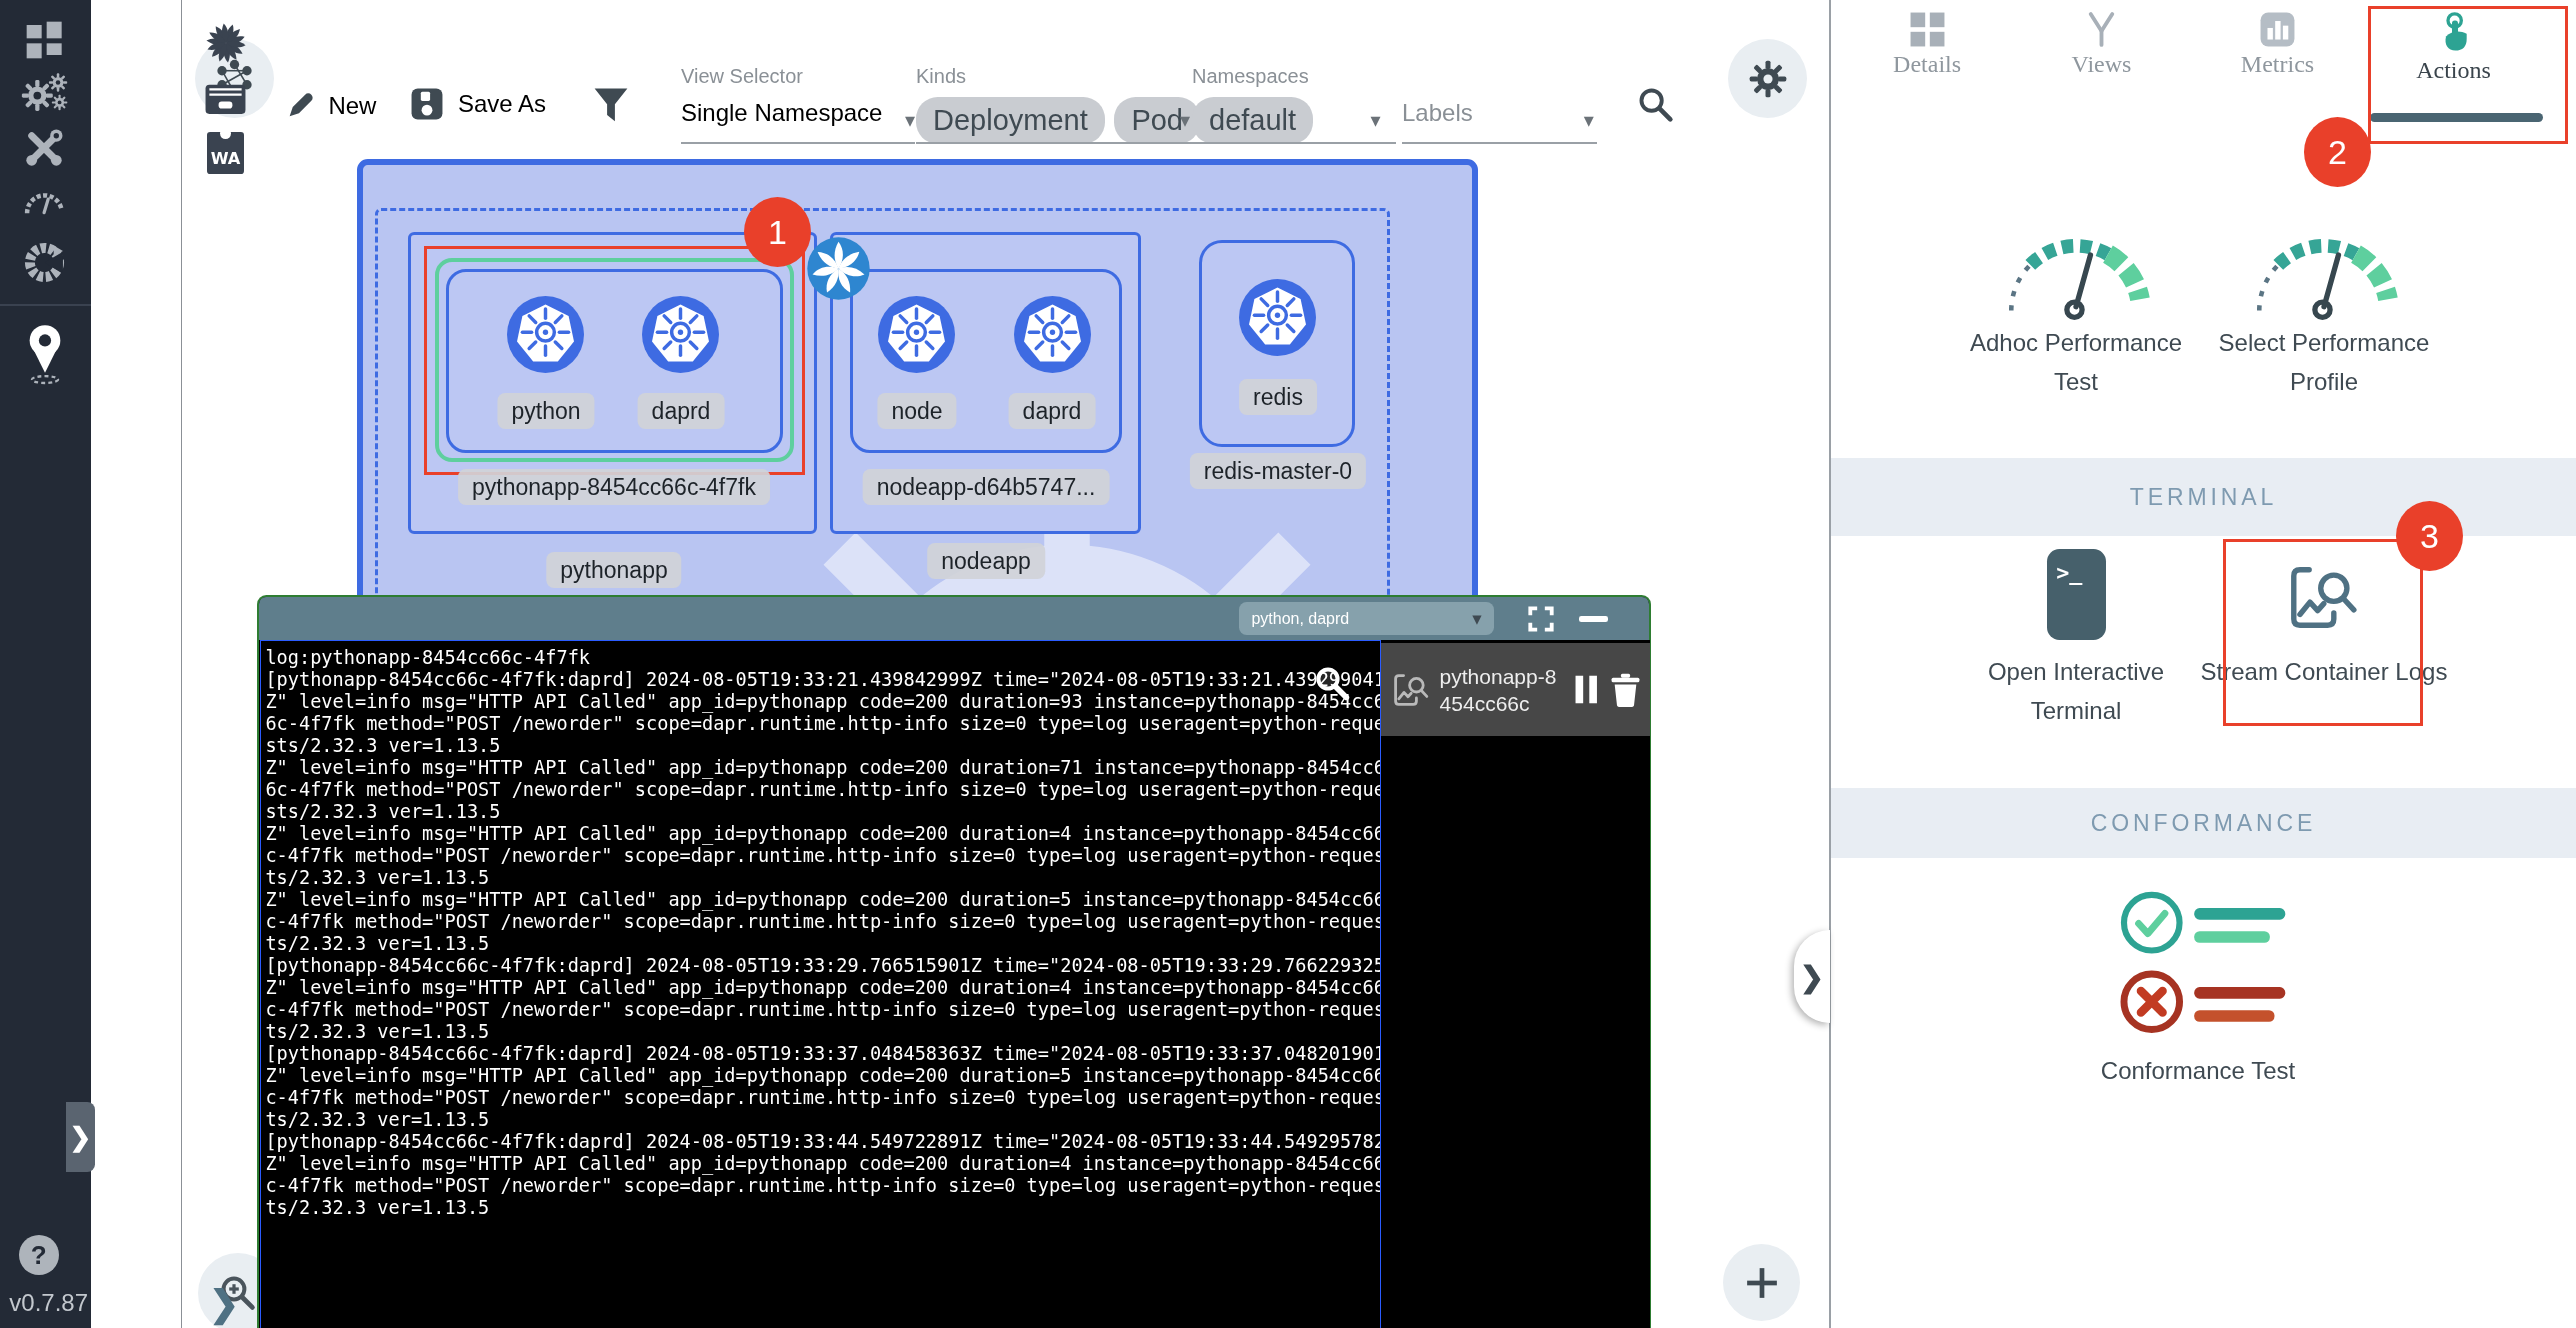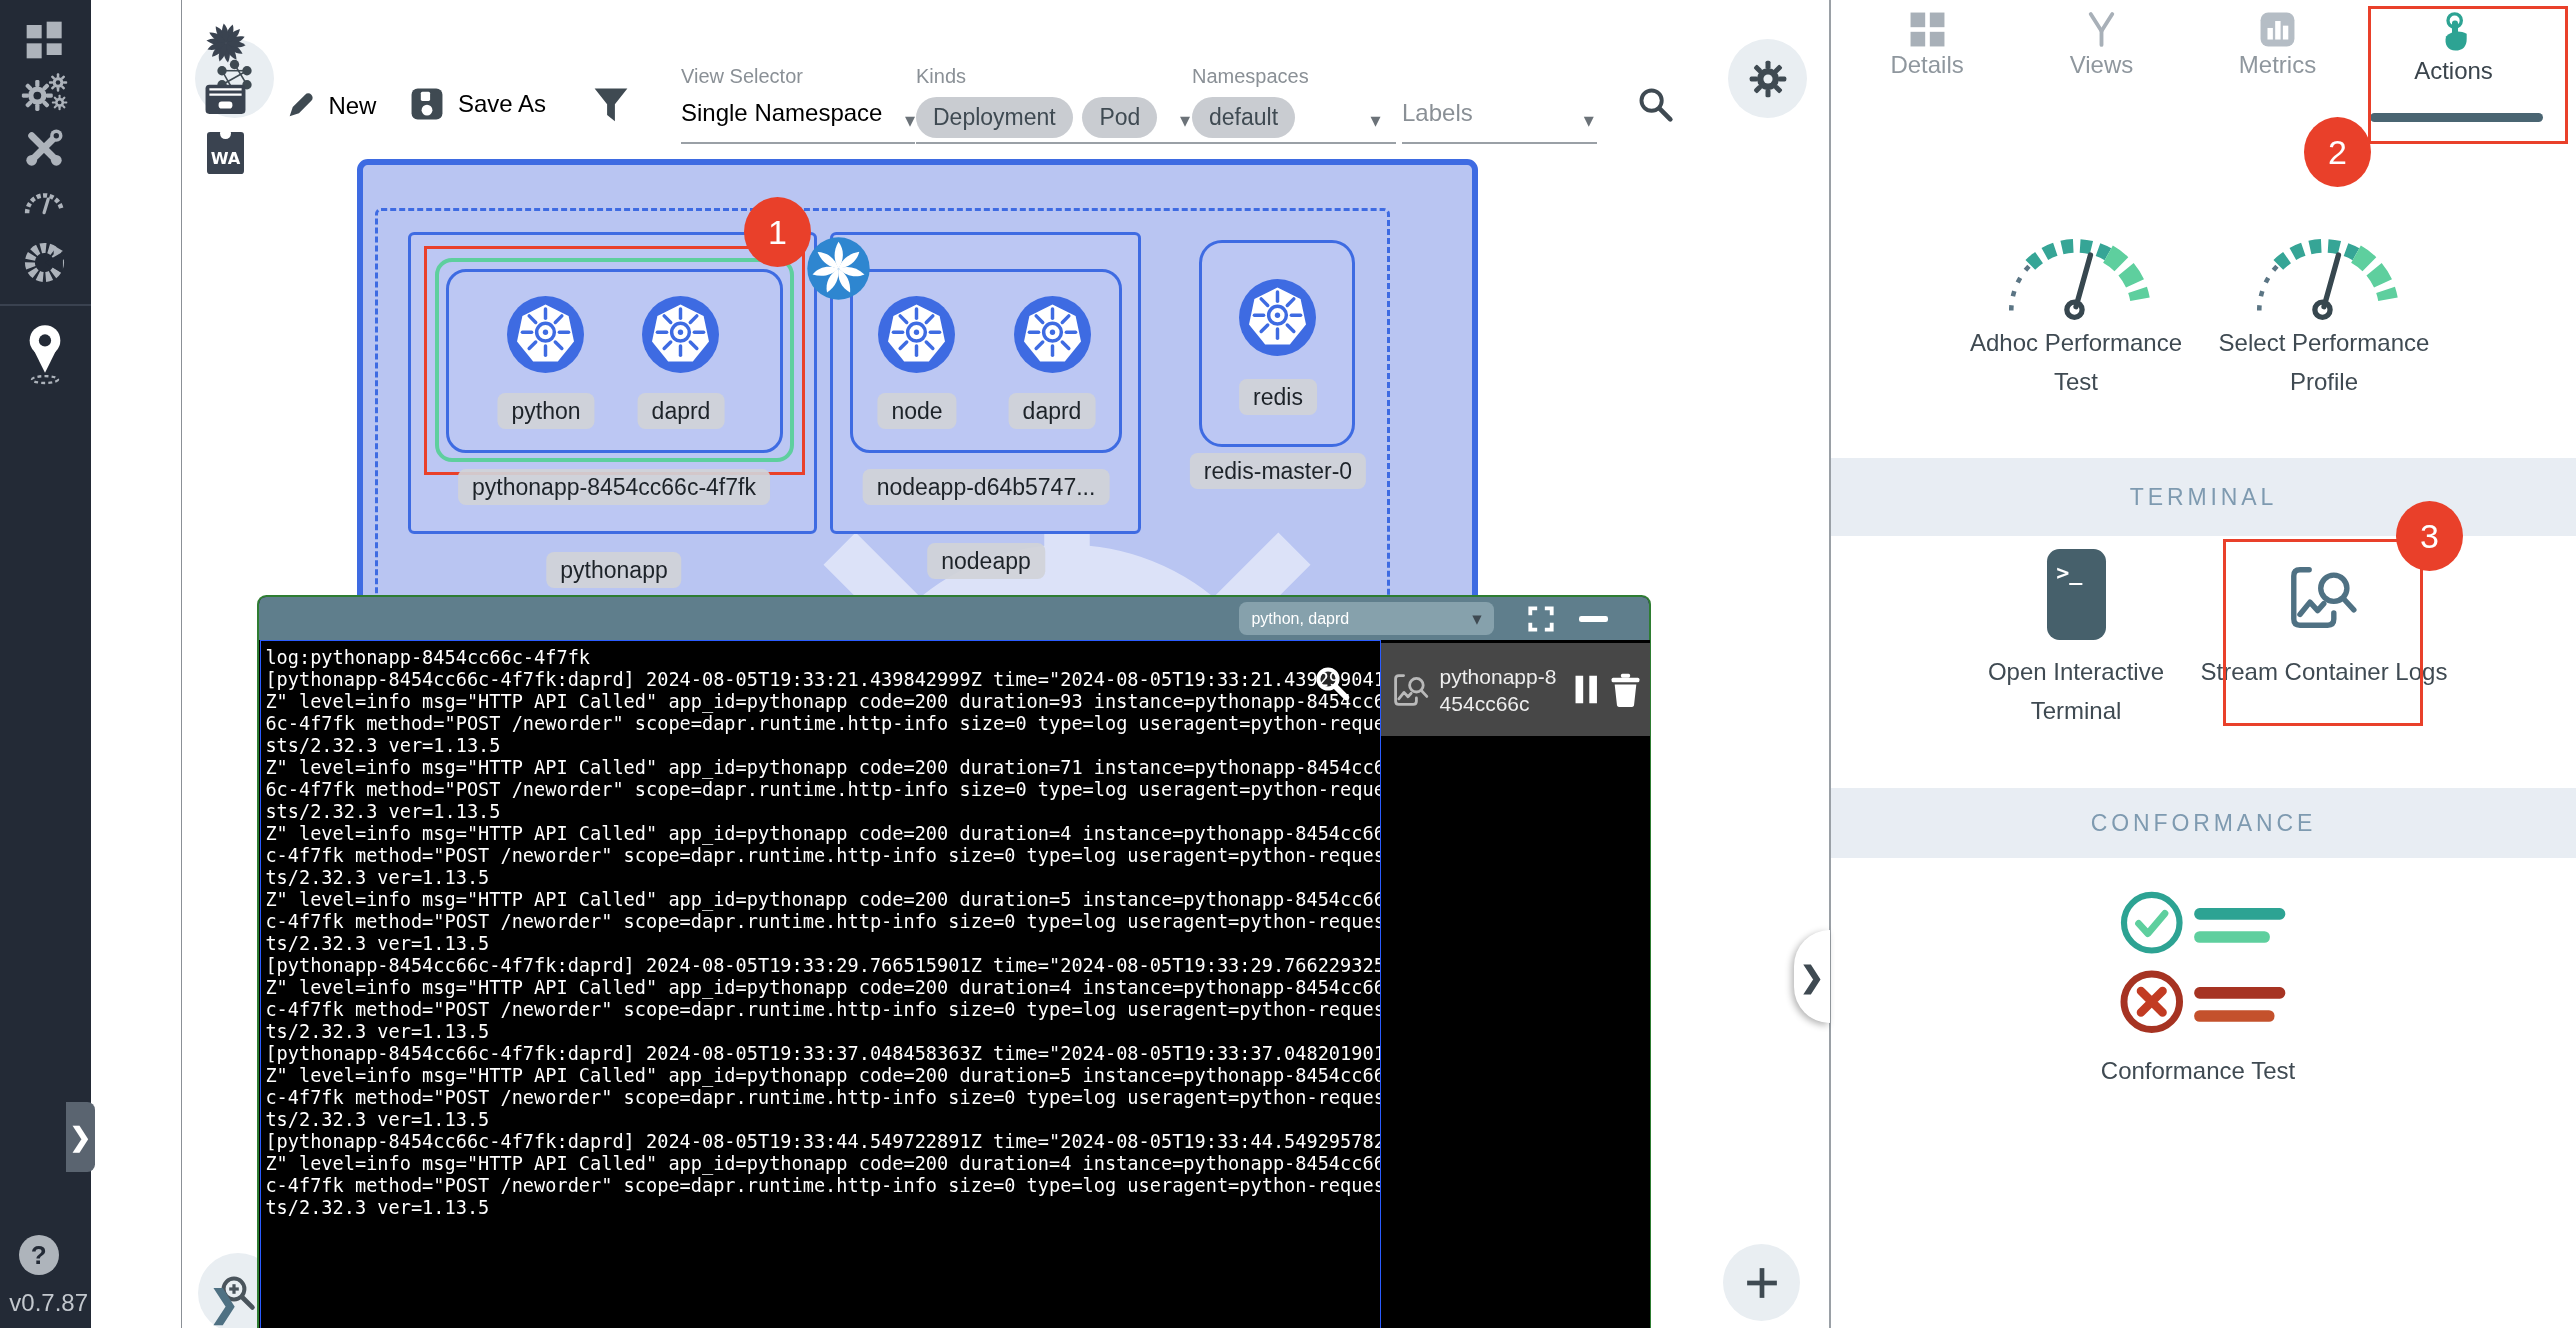--- a/index.html
+++ b/index.html
@@ -2,29 +2,29 @@
 <html style="font-size:12.4px"><head>
 <meta charset="utf-8">
 <style>
   * { margin:0; padding:0; box-sizing:border-box; }
   html,body { overflow:hidden; }
   body { width:2576px; height:1329px; position:relative; background:#fff;
          font-family:"Liberation Sans", sans-serif; color:#3f4a52; }
   .abs { position:absolute; }
   .chip { background:rgba(208,211,216,.92); border-radius:7.7px; padding:4.6px 14px;
           font-size:23px; color:#1d2329; white-space:nowrap; transform:translateX(-50%); }
-  .kchip { background:#c9ccd1; border-radius:21.7px; padding:7px 17px; font-size:23px; color:#3f4a52; display:inline-block; }
+  .kchip { background:#c9ccd1; border-radius:21.7px; padding:7px 17px; font-size:29px; color:#3f4a52; display:inline-block; }
   .lab { font-size:20px; color:#8a9096; }
   .val { font-size:24px; color:#000000; }
   .uline { height:1.5px; background:#9aa0a6; }
   .caret { color:#6b7278; font-size:20px; }
   .band { background:#e8edf3; display:flex; align-items:center; justify-content:center;
           font-size:23px; color:#7e9ab0; letter-spacing:3.9px; }
   .itemlab { font-size:24px; line-height:39px; color:#3f4a52; text-align:center; }
-  .tablab { font-size:24px; color:#8f979e; text-align:center; }
+  .tablab { font-size:24px; color:#8f979e; text-align:center;font-family:Liberation Serif, serif; }
   .redbox { border:3.9px solid #e9402a; }
   .badge { background:#e9402a; border-radius:50%; color:#fff; font-size:34px;
            display:flex; align-items:center; justify-content:center; z-index:40; }
   .ll { white-space:pre; font-family:"DejaVu Sans Mono", monospace; font-size:18.6px;
         line-height:22px; color:#fff; }
   .circbtn { background:#e9eef2; border-radius:50%; display:flex; align-items:center; justify-content:center; }
   .sess { font-size:21px; line-height:27px; color:#eee; }
 </style>
 </head>
 <body>

